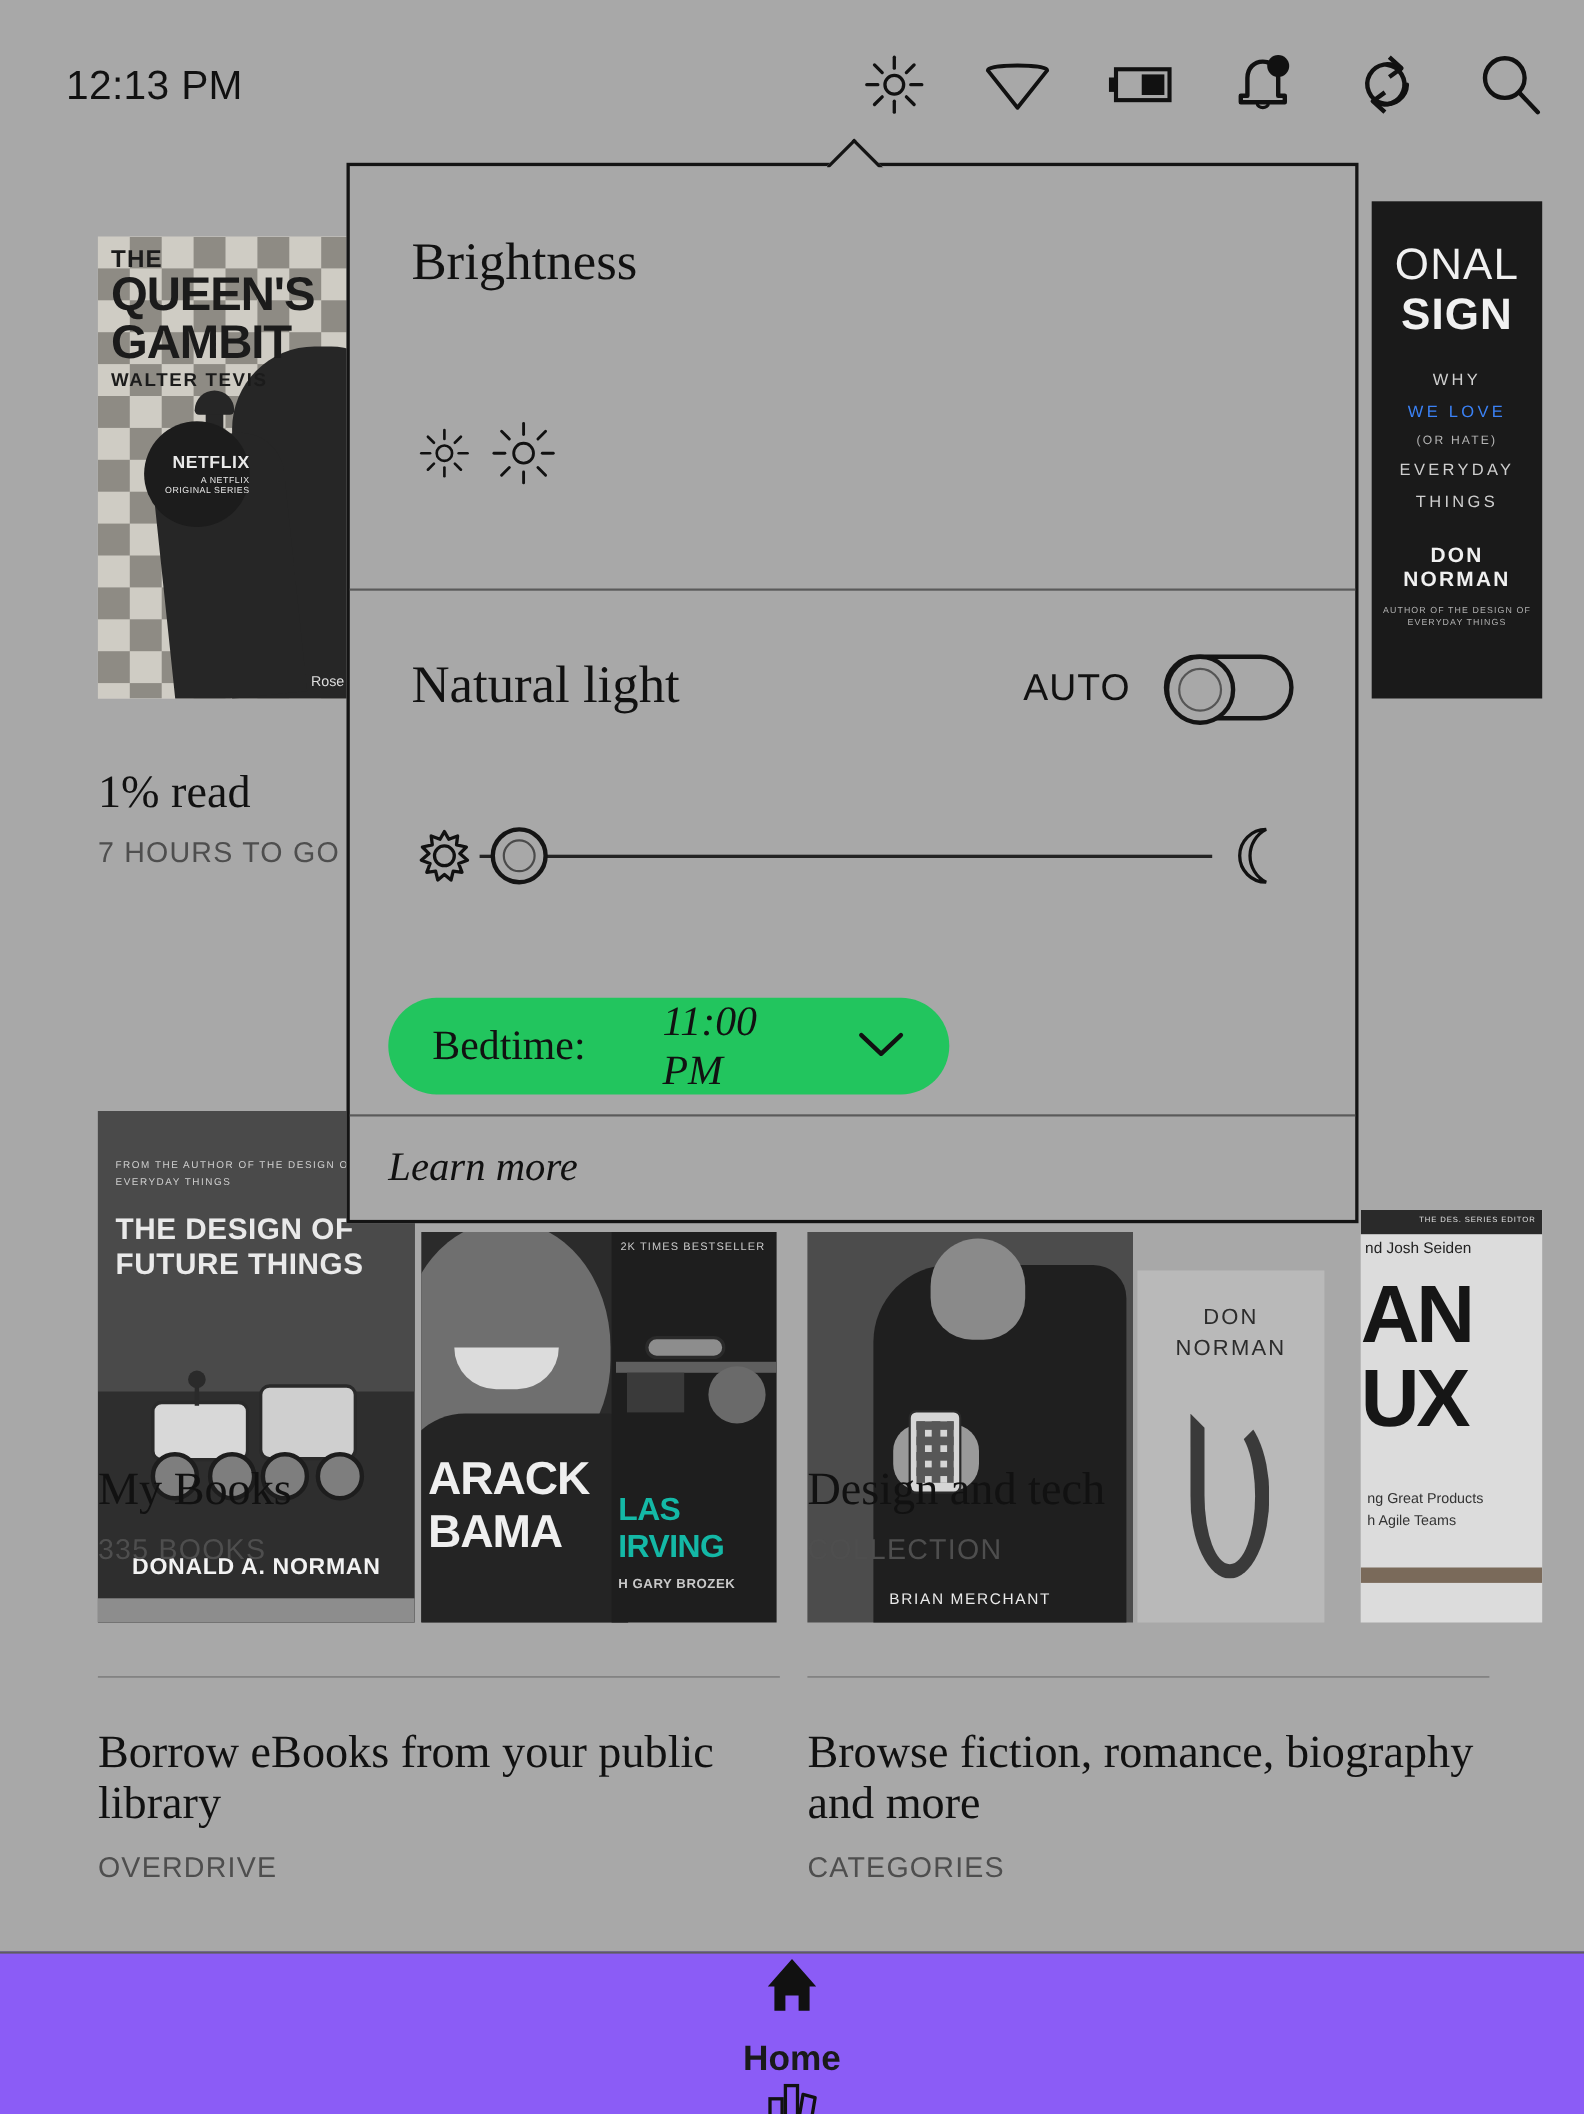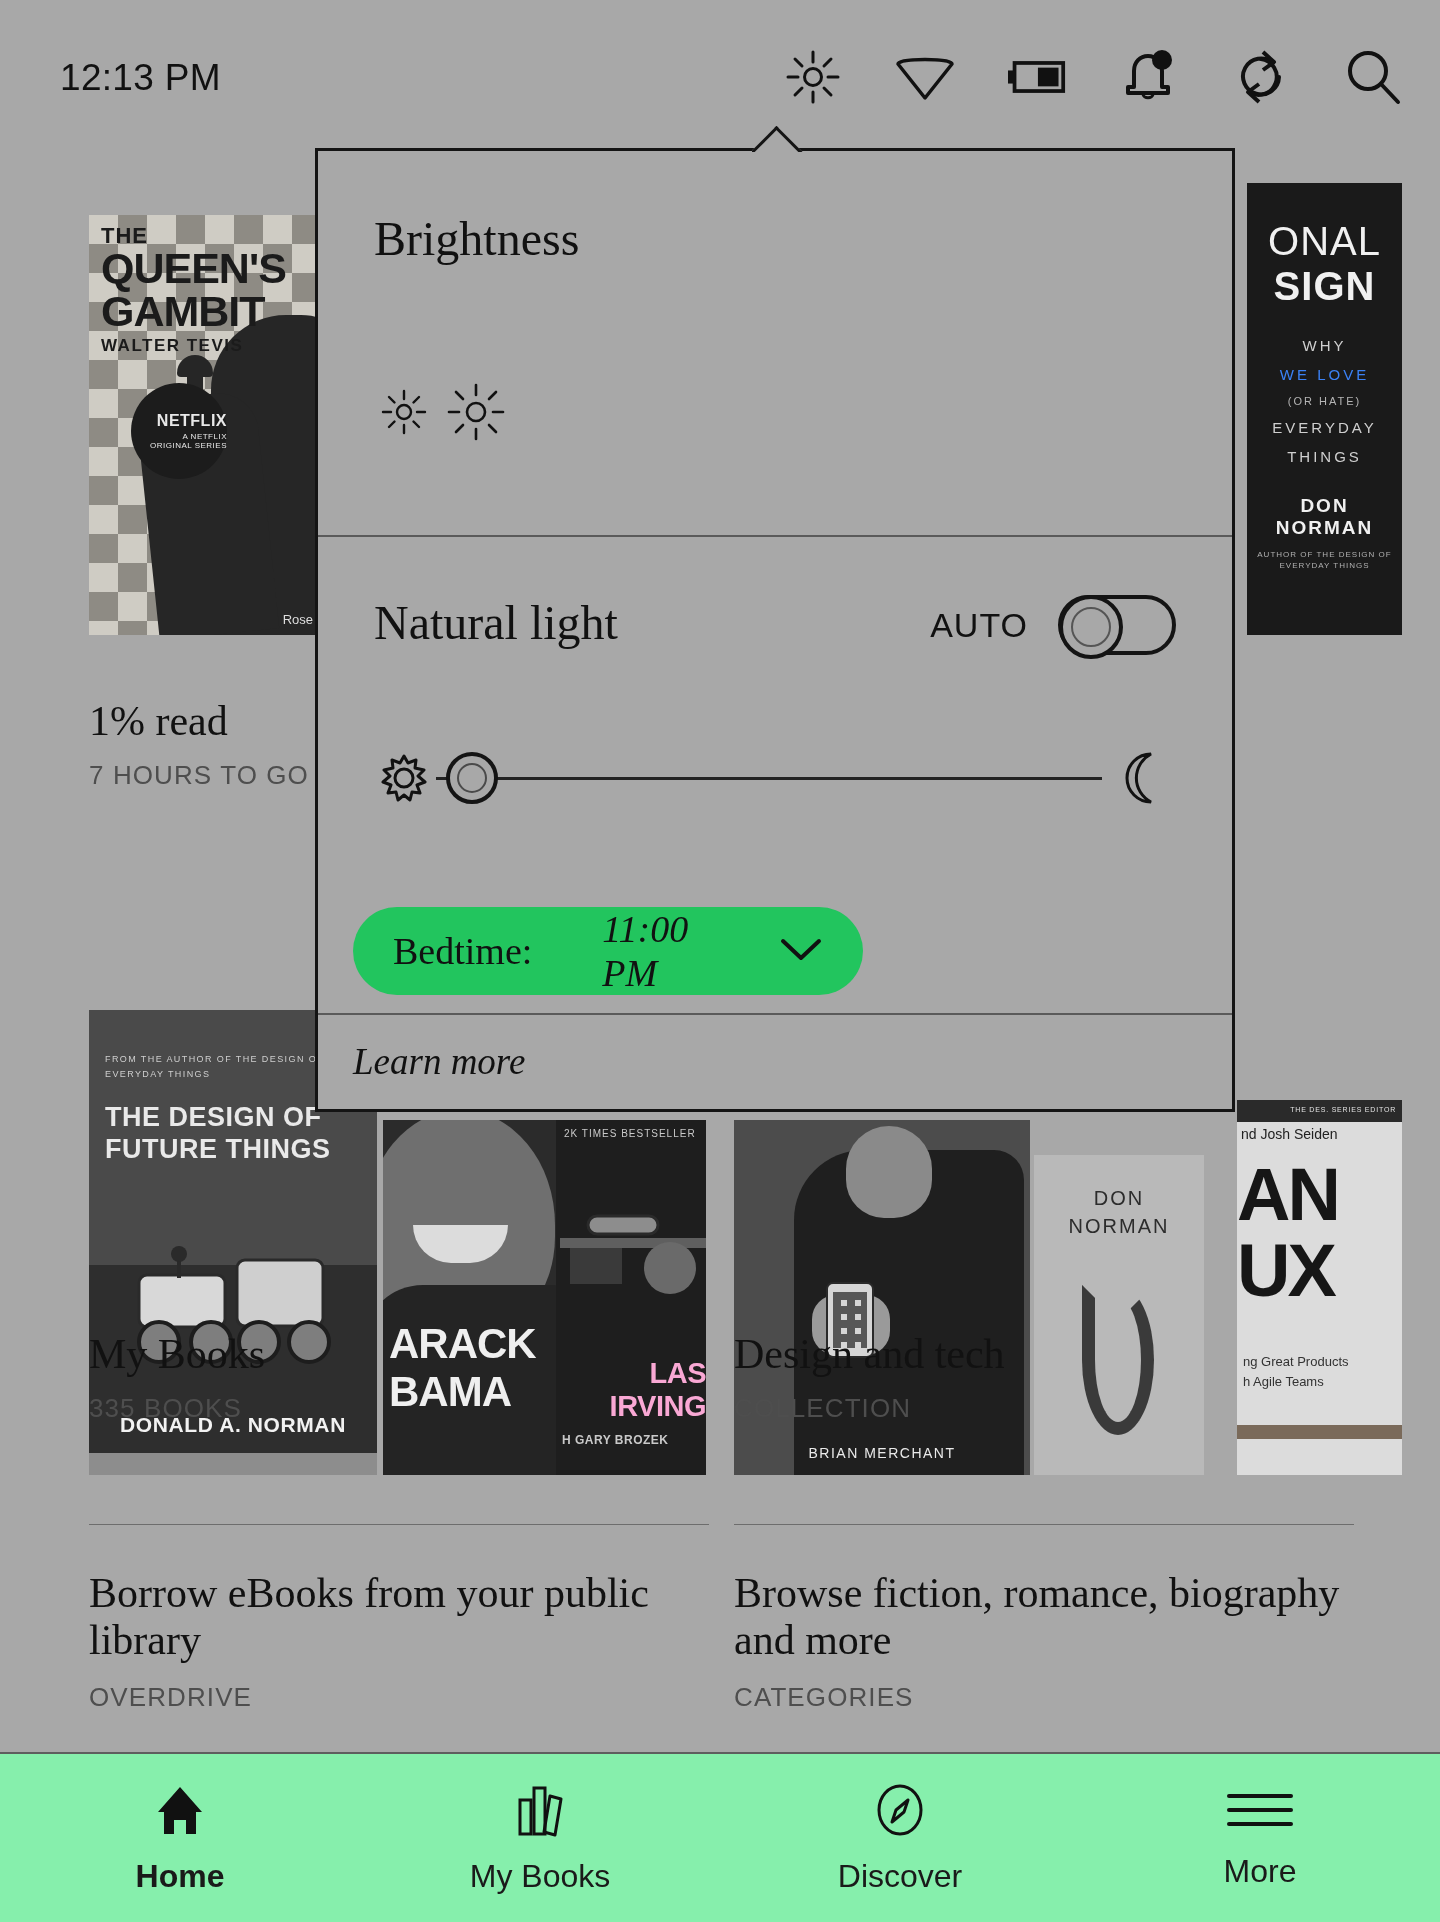--- a/index.html
+++ b/index.html
@@ -94,21 +94,21 @@
   #cover-obama { position:absolute; left:383px; top:265px; width:188px; height:355px; background:#2b2b2b; }
   .ob-face { position:absolute; left:-18px; top:-10px; width:190px; height:230px; background:#6f6f6f; border-radius:50% 50% 45% 45%; }
   .ob-smile { position:absolute; left:30px; top:105px; width:95px; height:38px; background:#dcdcdc; border-radius:0 0 50px 50px; }
   .ob-suit { position:absolute; left:-20px; bottom:0; width:230px; height:190px; background:#242424; border-radius:60px 40px 0 0;}
   .ob-txt1 { position:absolute; left:6px; top:200px; color:#efefef; font-family:"Liberation Sans", sans-serif; font-weight:700; font-size:42px; letter-spacing:-1px;}
   .ob-txt2 { position:absolute; left:6px; top:248px; color:#efefef; font-family:"Liberation Sans", sans-serif; font-weight:700; font-size:42px; letter-spacing:-1px;}
 
   #cover-irving { position:absolute; left:556px; top:265px; width:150px; height:355px; background:#1e1e1e; }
   .iv-top { position:absolute; left:0; right:0; top:0; height:36px; color:#cacaca; font-family:"Liberation Sans", sans-serif; font-size:10px; letter-spacing:1px; padding:8px; }
   .iv-rifle { position:absolute; left:-6px; top:70px; width:170px; height:120px; }
-  .iv-t1 { position:absolute; left:6px; bottom:52px; color:#f9a8d4; font-family:"Liberation Sans", sans-serif; font-weight:700; font-size:29px; letter-spacing:-.5px;text-align:right;}
+  .iv-t1 { position:absolute; left:6px; bottom:52px; color:#14b8a6; font-family:"Liberation Sans", sans-serif; font-weight:700; font-size:29px; letter-spacing:-.5px;}
   .iv-t2 { position:absolute; left:6px; bottom:28px; color:#c9c9c9; font-family:"Liberation Sans", sans-serif; font-weight:700; font-size:12px; letter-spacing:.5px;}
 
   #cover-one { position:absolute; left:734px; top:265px; width:296px; height:355px; background:#4c4c4c; }
   .one-body { position:absolute; left:60px; top:30px; width:230px; height:330px; background:#1f1f1f; border-radius:70px 30px 0 0;}
   .one-head { position:absolute; left:112px; top:6px; width:86px; height:92px; background:#8a8a8a; border-radius:43px 43px 38px 38px;}
   .one-hand { position:absolute; left:78px; top:175px; width:78px; height:60px; background:#9a9a9a; border-radius:24px;}
   .one-phone{ position:absolute; left:92px; top:162px; width:48px; height:76px; background:#d6d6d6; border-radius:7px; border:2px solid #2a2a2a;}
   .one-grid { position:absolute; inset:8px 5px; background:
       repeating-linear-gradient(to right,#4a4a4a 0 8px,transparent 8px 14px),
       repeating-linear-gradient(to bottom,#4a4a4a 0 8px,transparent 8px 14px);
@@ -132,23 +132,24 @@
   #meta-design  { position:absolute; left:734px; top: 1178px; }
 
   
   .linkrow { position:absolute; }
   .hr { position:absolute; height:1px; background:#6d6d6d; }
   .link-title { font-size:42px; line-height:1.12; color:#111; }
   .link-sub { font-family:"Liberation Sans", sans-serif; font-size:26px; letter-spacing:1.1px; color:#4e4e4e; margin-top:18px; }
 
   
   .navbar {
-    position:absolute; left:0; bottom:0; width:1440px; height:170px;
-    border-top:2px solid #5e5e5e; background:#86efac;
+    position:absolute; left:0; bottom:0; width:1440px; height:148px;
+    border-top:2px solid #5e5e5e; background:#8b5cf6;
     display:flex;
+    flex-direction:column;
   }
   .navitem { flex:1; display:flex; flex-direction:column; align-items:center; justify-content:center; gap:16px; }
   .navlabel { font-family:"Liberation Sans", sans-serif; font-size:32px; color:#1a1a1a; }
   .navitem.active .navlabel { font-weight:700; }
 
   
   .panel {
     position:absolute; left:315px; top:148px; width:920px; height:964px;
     background:#a8a8a8; border:3px solid #141414; z-index:50;
   }

